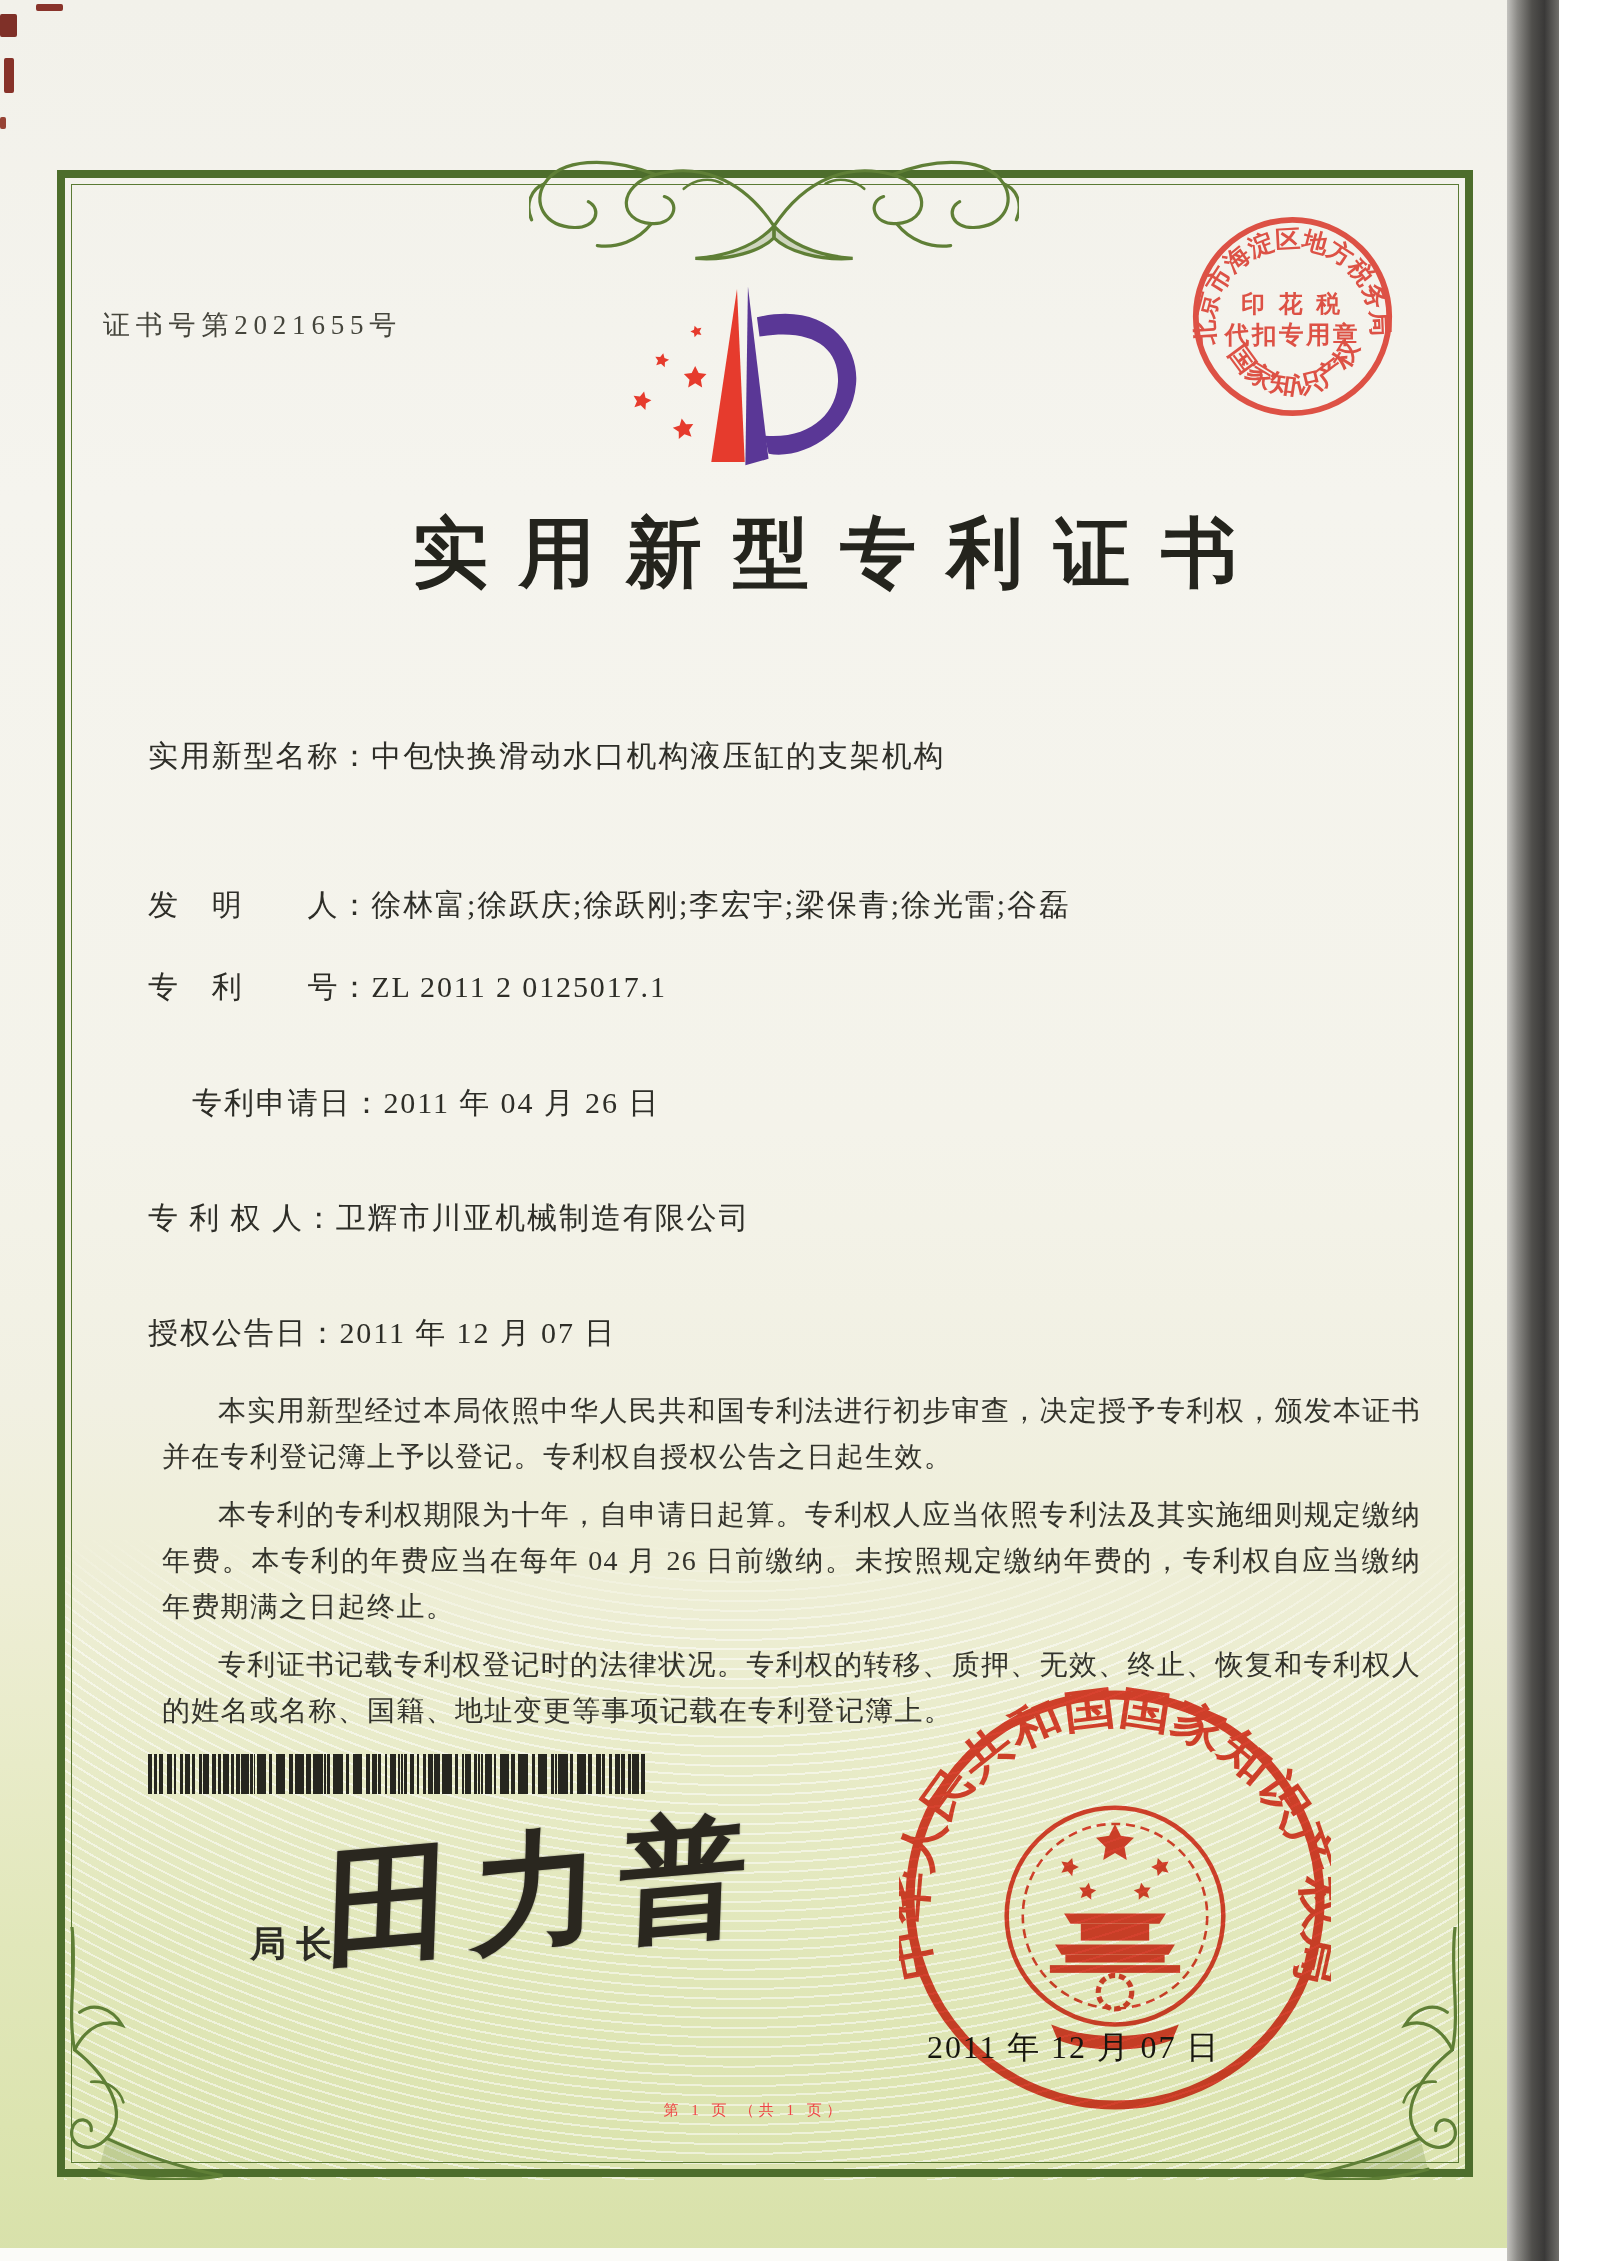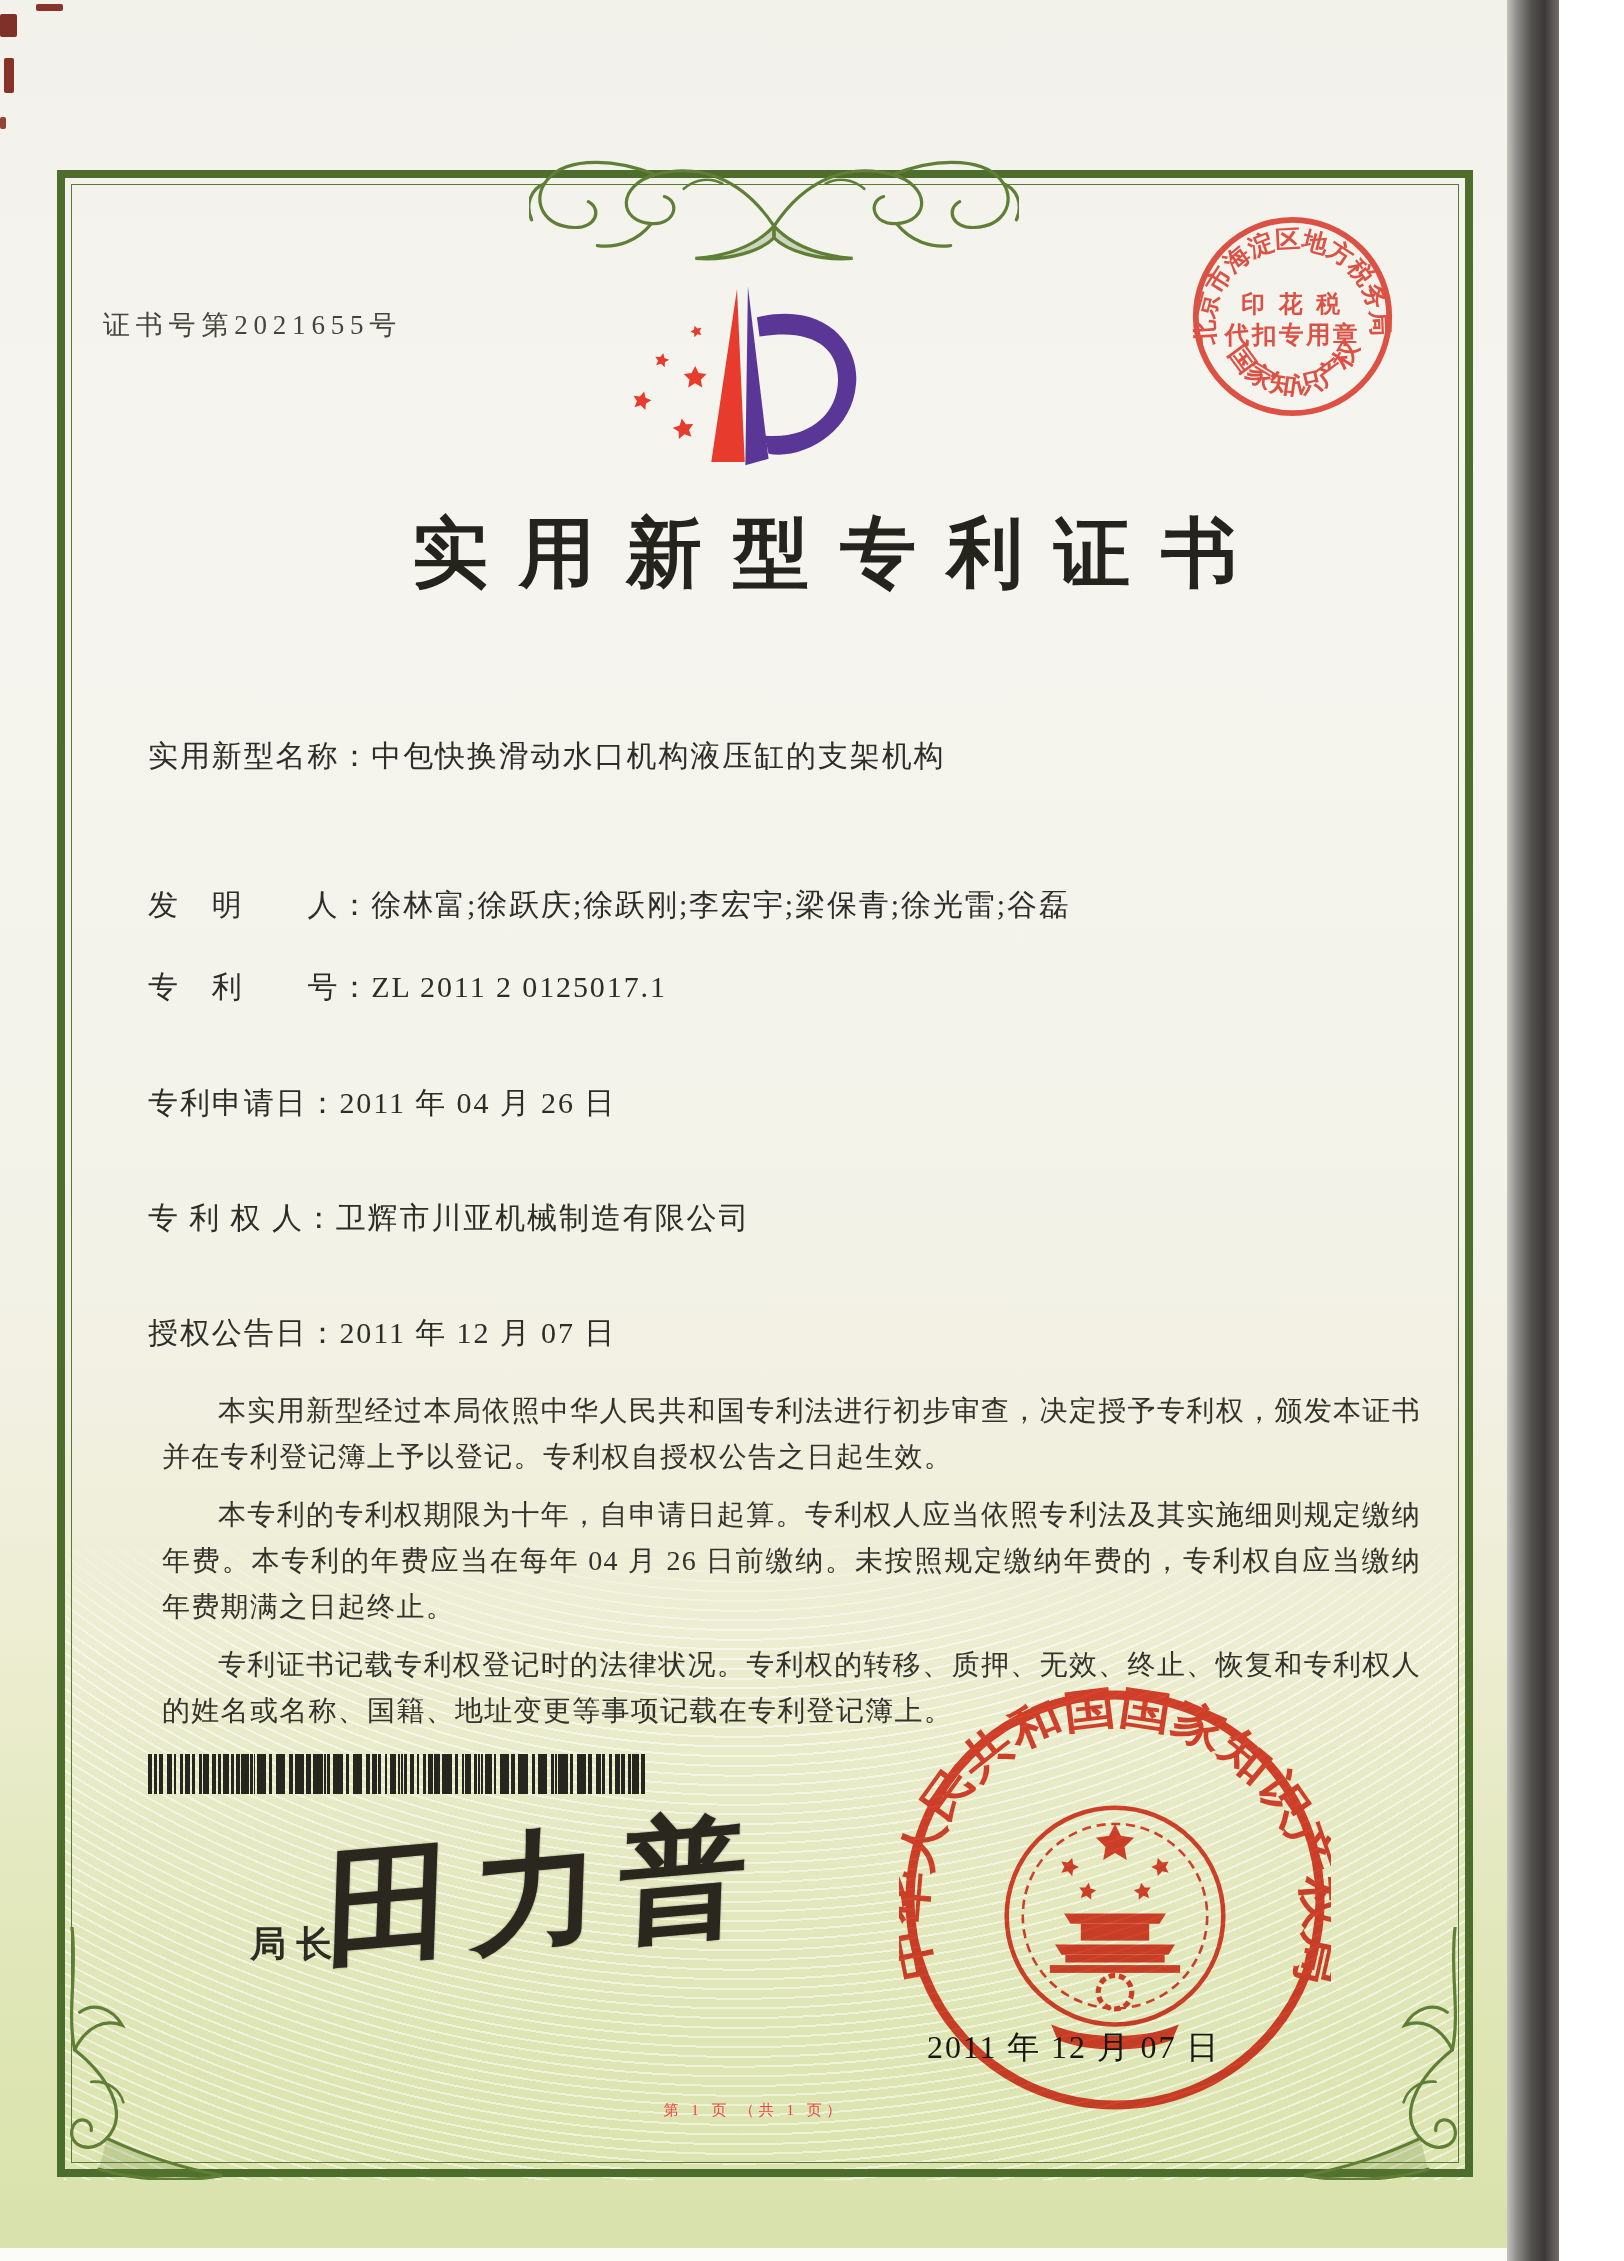--- a/index.html
+++ b/index.html
@@ -51,21 +51,21 @@
   .title {
     position:absolute; left:0; top:503px; width:1624px; z-index:4;
     text-align:center; font-size:76px; font-weight:bold;
     letter-spacing:31px; color:#24241d; white-space:nowrap;margin-left:28px;
   }
   .field-row {
     position:absolute; left:148px; z-index:4; white-space:nowrap;
     font-size:30px; color:#2e2e28; letter-spacing:1.9px;
   }
   .f0 { top:736px; } .f1 { top:885px; } .f2 { top:967px; }
-  .f3 { top:1083px; } .f4 { top:1198px;text-align:right; } .f5 { top:1313px; }
+  .f3 { top:1083px;margin-left:44px; } .f4 { top:1198px;text-align:right; } .f5 { top:1313px; }
   .paras {
     position:absolute; left:150px; top:1376px; width:1283px; z-index:4;
     font-size:28px; line-height:46px; color:#33332c; letter-spacing:1.3px;
     text-align:justify;
   }
   .paras p { margin:12px; text-indent:2em; }
   
   .barcode {
     position:absolute; left:148px; top:1754px; width:498px; height:40px; z-index:4;
     background:

